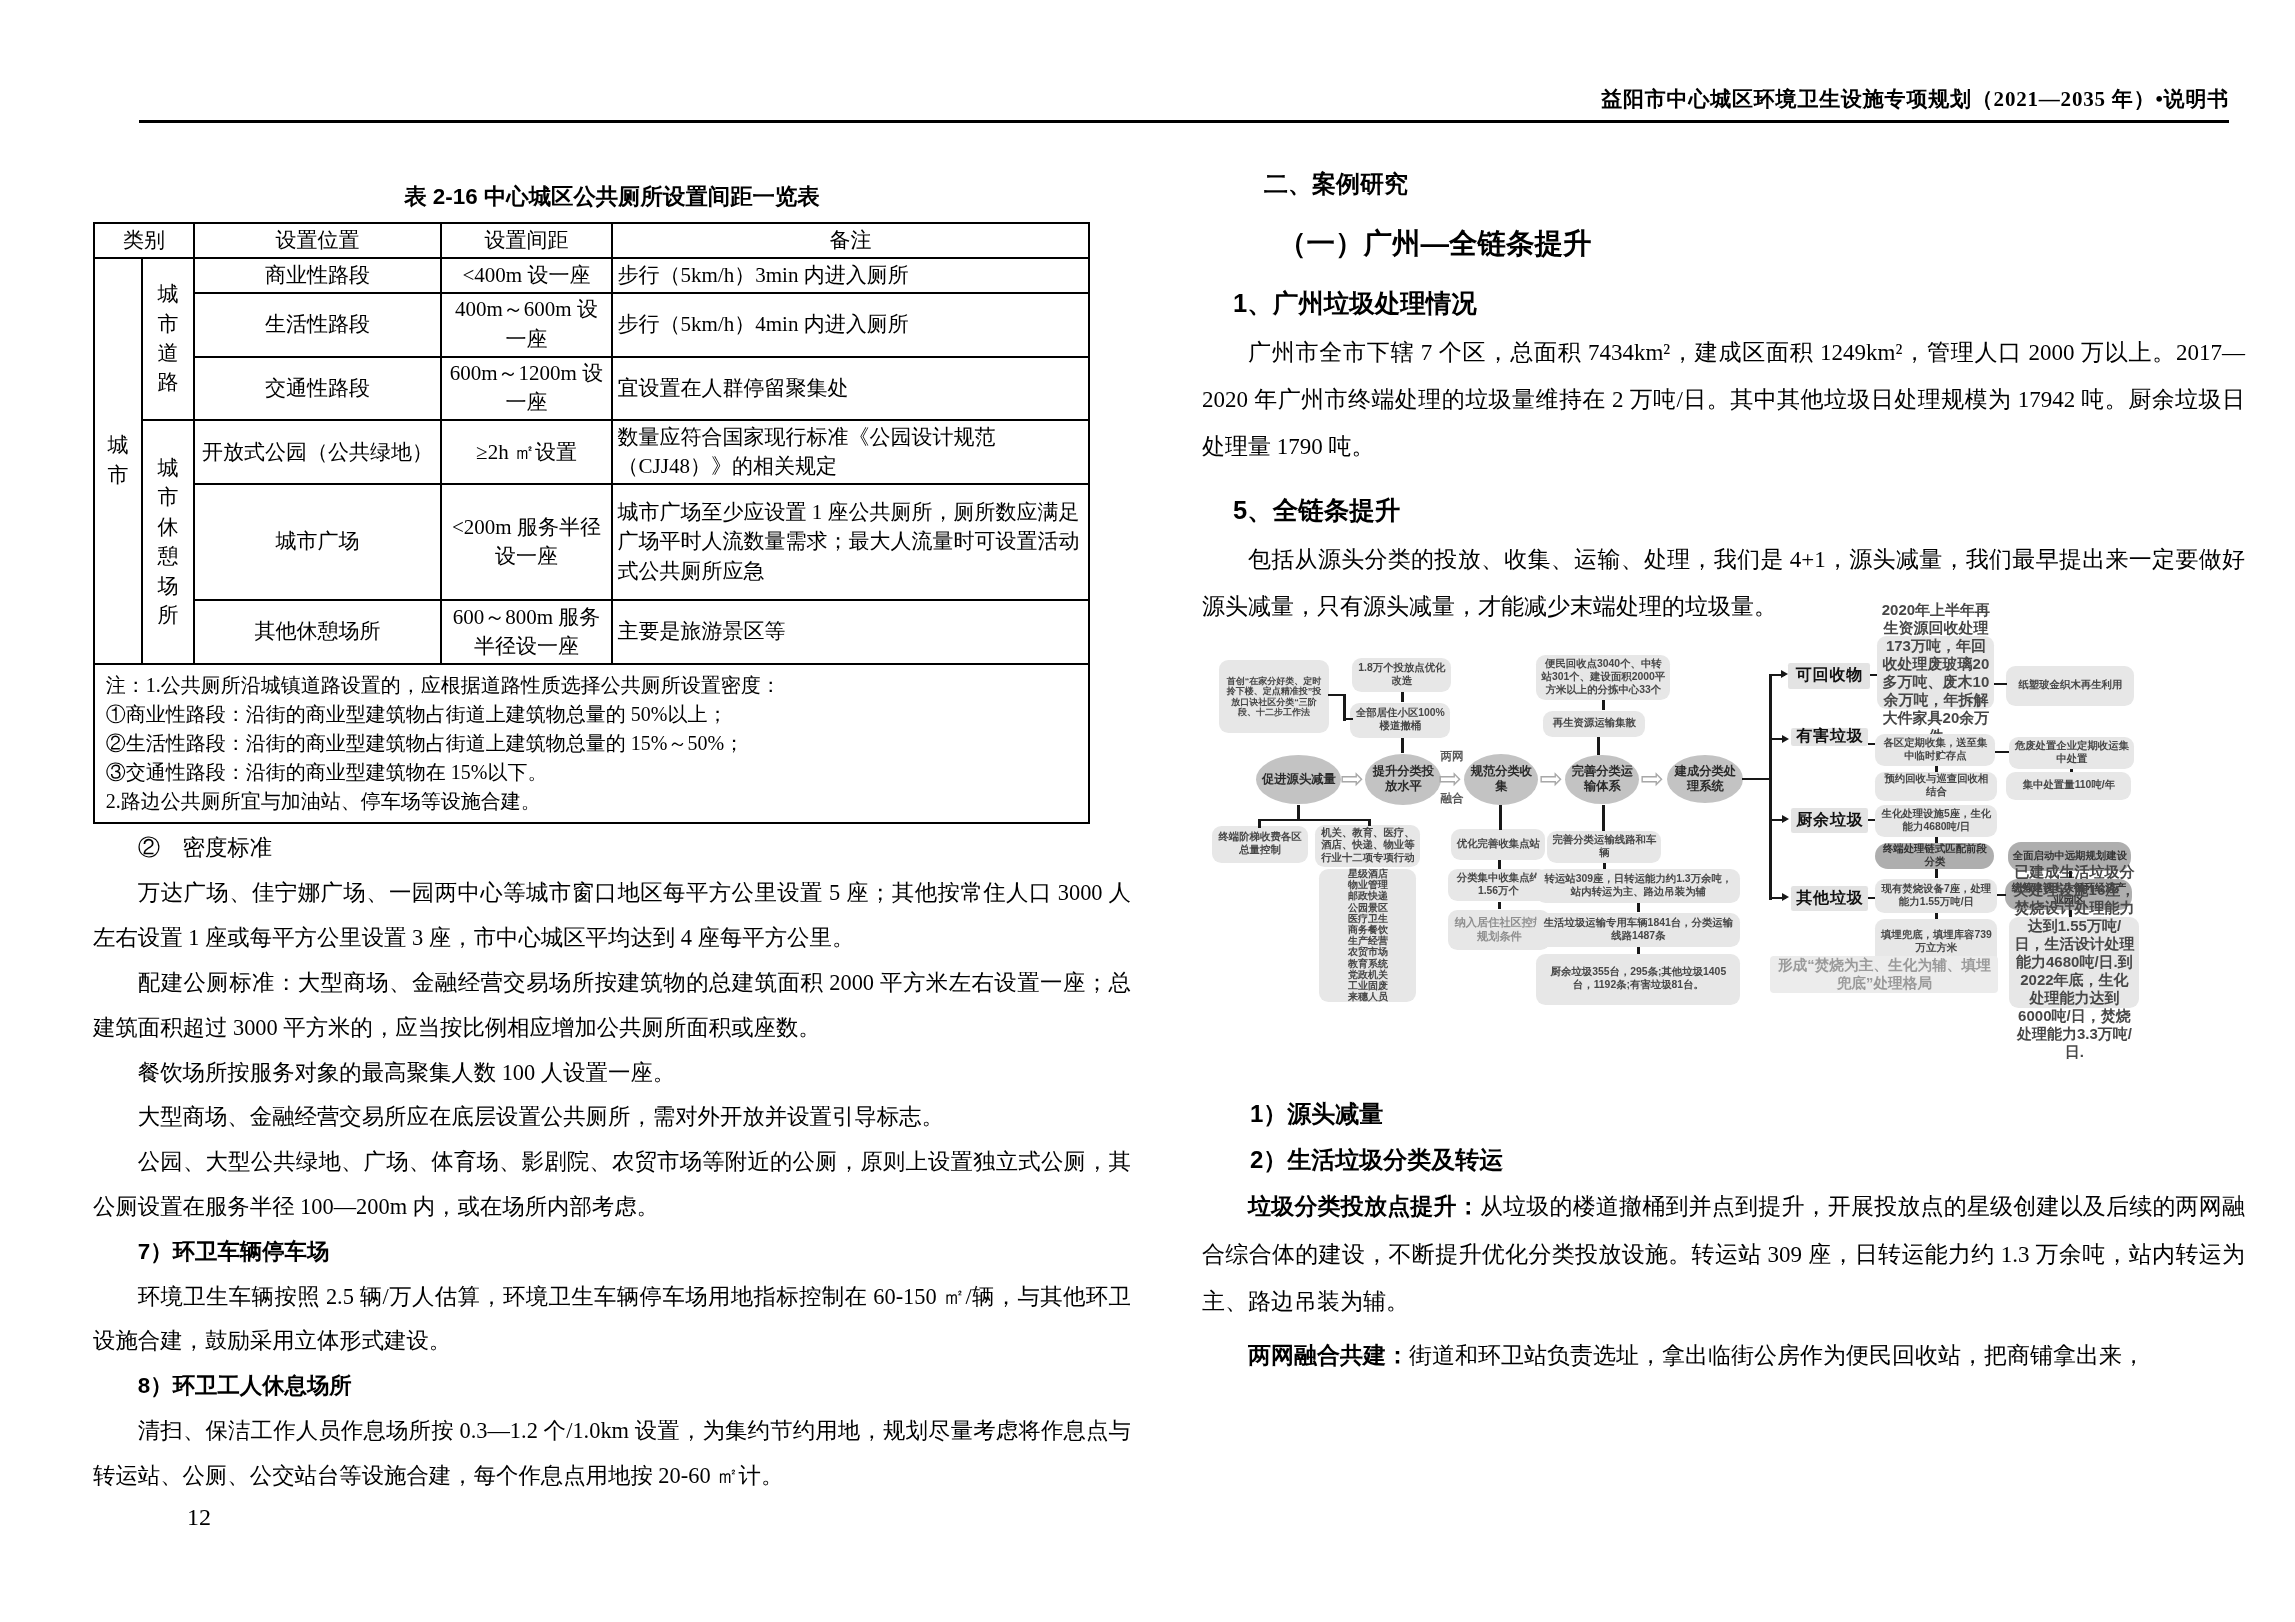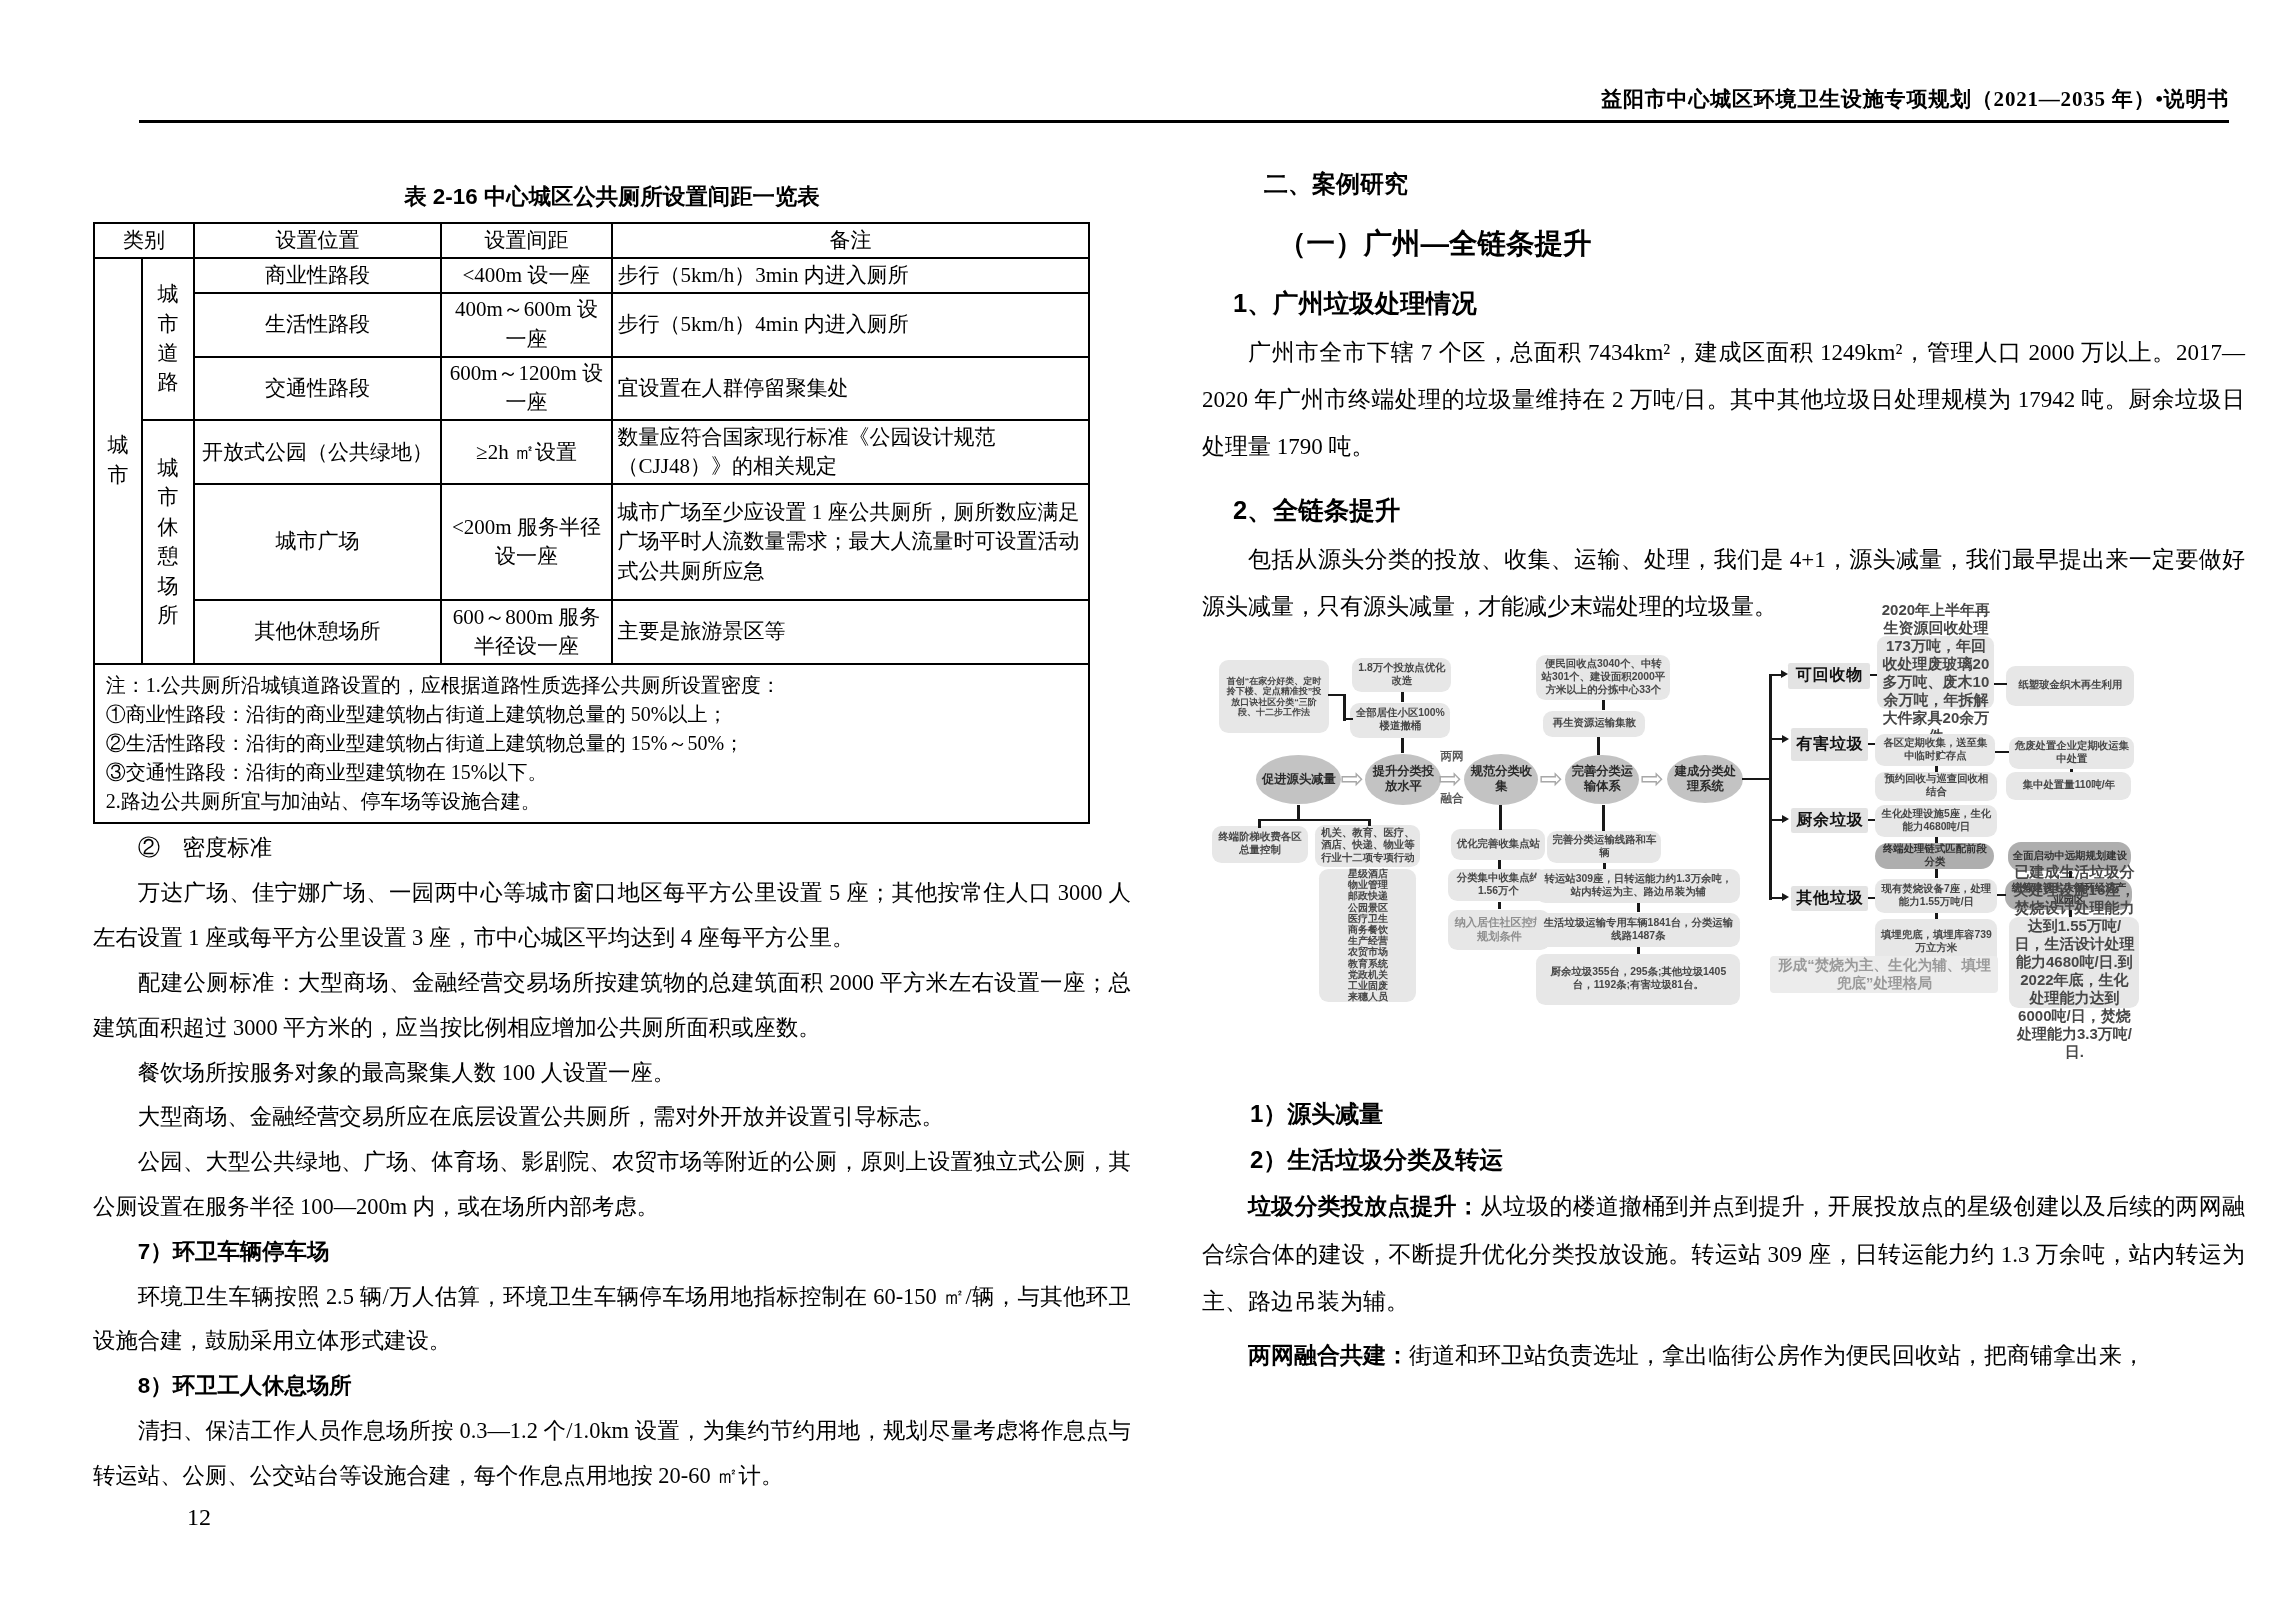--- a/index.html
+++ b/index.html
@@ -143,21 +143,21 @@
     <p class="lp">环境卫生车辆按照 2.5 辆/万人估算，环境卫生车辆停车场用地指标控制在 60-150 ㎡/辆，与其他环卫设施合建，鼓励采用立体形式建设。</p>
     <p class="lh">8）环卫工人休息场所</p>
     <p class="lp">清扫、保洁工作人员作息场所按 0.3—1.2 个/1.0km 设置，为集约节约用地，规划尽量考虑将作息点与转运站、公厕、公交站台等设施合建，每个作息点用地按 20-60 ㎡计。</p>
   </div>
 
   <div class="colR">
     <div class="h1">二、案例研究</div>
     <div class="h2">（一）广州—全链条提升</div>
     <div class="h3">1、广州垃圾处理情况</div>
     <p class="rp">广州市全市下辖 7 个区，总面积 7434km²，建成区面积 1249km²，管理人口 2000 万以上。2017—2020 年广州市终端处理的垃圾量维持在 2 万吨/日。其中其他垃圾日处理规模为 17942 吨。厨余垃圾日处理量 1790 吨。</p>
-    <div class="h3">2、全链条提升</div>
+    <div class="h3">5、全链条提升</div>
     <p class="rp">包括从源头分类的投放、收集、运输、处理，我们是 4+1，源头减量，我们最早提出来一定要做好源头减量，只有源头减量，才能减少末端处理的垃圾量。</p>
 
     <div class="fc">
 
       <div class="b sm" style="left:11.6px;top:25.5px;width:110px;height:73px;">首创“在家分好类、定时拎下楼、定点精准投”投放口诀社区分类“三阶段、十二步工作法</div>
       <div class="b" style="left:145px;top:23px;width:99px;height:34px;">1.8万个投放点优化改造</div>
       <div class="b" style="left:143px;top:68px;width:100px;height:35px;">全部居住小区100%楼道撤桶</div>
 
       <div class="el" style="left:49px;top:120px;width:85px;height:49px;text-align:right;">促进源头减量</div>
       <div class="el" style="left:158px;top:119px;width:76px;height:51px;">提升分类投放水平</div>
@@ -192,21 +192,21 @@
       <div class="b graybold" style="left:241px;top:275px;width:102px;height:40px;">纳入居住社区控规规划条件</div>
 
       <div class="b" style="left:329px;top:20px;width:134px;height:45px;">便民回收点3040个、中转站301个、建设面积2000平方米以上的分拣中心33个</div>
       <div class="b" style="left:336px;top:76px;width:102px;height:26px;">再生资源运输集散</div>
       <div class="b" style="left:340px;top:196px;width:114px;height:32px;">完善分类运输线路和车辆</div>
       <div class="b" style="left:329px;top:234px;width:204px;height:34px;">转运站309座，日转运能力约1.3万余吨，站内转运为主、路边吊装为辅</div>
       <div class="b" style="left:329px;top:278px;width:204px;height:34px;">生活垃圾运输专用车辆1841台，分类运输线路1487条</div>
       <div class="b" style="left:329px;top:319px;width:204px;height:51px;">厨余垃圾355台，295条;其他垃圾1405台，1192条;有害垃圾81台。</div>
 
       <div class="cat" style="left:581px;top:28px;width:82px;height:26px;">可回收物</div>
-      <div class="cat" style="left:584px;top:93px;width:77px;height:33px;">有害垃圾</div>
+      <div class="cat" style="left:584px;top:93px;width:77px;height:18px;">有害垃圾</div>
       <div class="cat" style="left:584px;top:173px;width:77px;height:25px;">厨余垃圾</div>
       <div class="cat" style="left:584px;top:251px;width:77px;height:25px;">其他垃圾</div>
 
       <div class="b sm2" style="left:670px;top:1.5px;width:117px;height:73px;">2020年上半年再生资源回收处理173万吨，年回收处理废玻璃20多万吨、废木10余万吨，年拆解大件家具20余万件</div>
       <div class="b" style="left:799px;top:31px;width:128px;height:40px;">纸塑玻金织木再生利用</div>
       <div class="b" style="left:668px;top:99px;width:120px;height:32px;">各区定期收集，送至集中临时贮存点</div>
       <div class="b" style="left:802px;top:102px;width:125px;height:32px;">危废处置企业定期收运集中处置</div>
       <div class="b" style="left:668px;top:137px;width:122px;height:29px;">预约回收与巡查回收相结合</div>
       <div class="b" style="left:799px;top:137px;width:125px;height:28px;">集中处置量110吨/年</div>
       <div class="b" style="left:668px;top:170px;width:122px;height:32px;">生化处理设施5座，生化能力4680吨/日</div>

